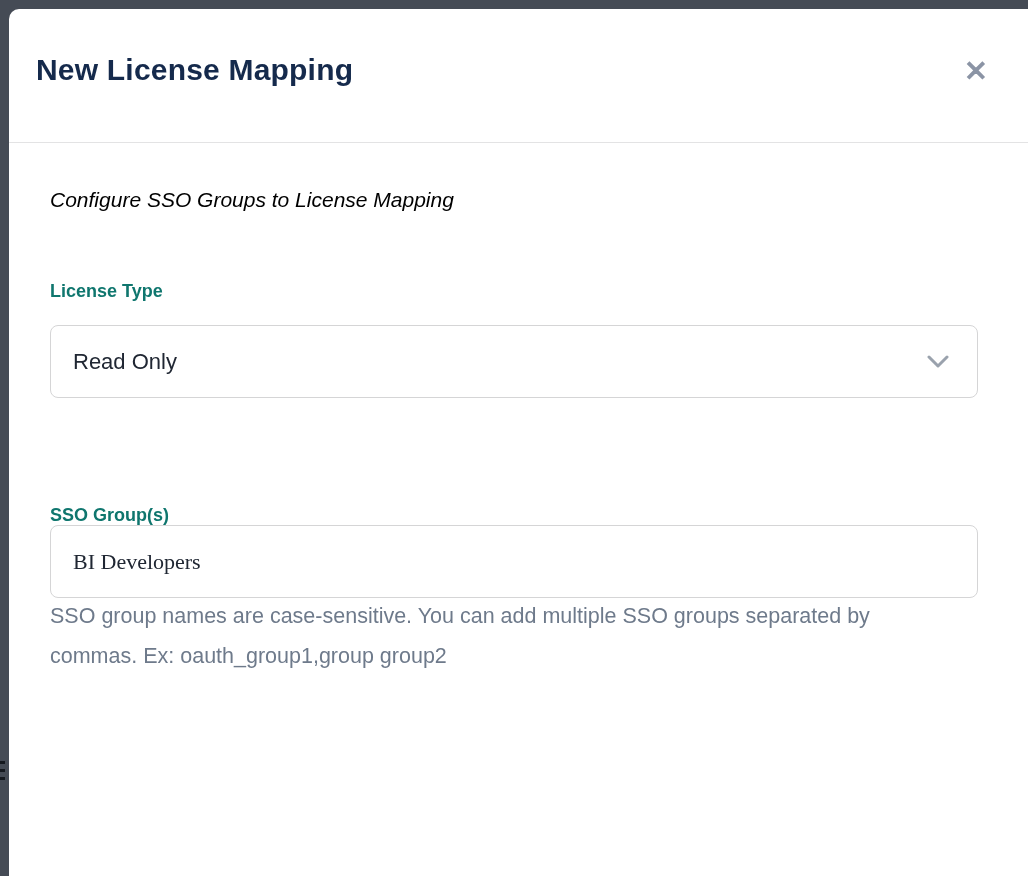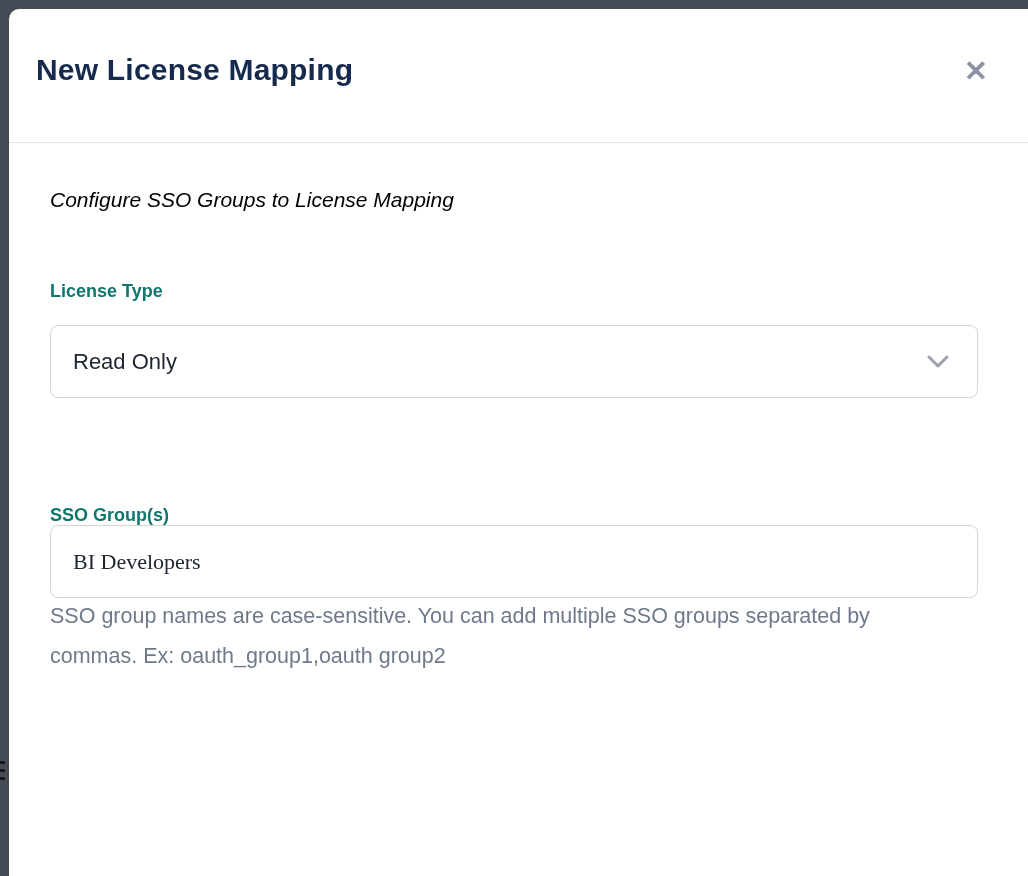--- a/index.html
+++ b/index.html
@@ -187,16 +187,16 @@
         <svg width="22" height="14" viewBox="0 0 22 14" fill="none">
           <polyline points="2,2 11,11 20,2" stroke="#9aa2ad" stroke-width="3" stroke-linecap="round" stroke-linejoin="round"></polyline>
         </svg>
       </span>
     </div>
 
     <div class="field-label label-sso">SSO Group(s)</div>
 
     <input class="control text-input" type="text" value="BI Developers" style="">
 
-    <div class="help-text">SSO group names are case-sensitive. You can add multiple SSO groups separated by commas. Ex: oauth_group1,oauth group2</div>
+    <div class="help-text">SSO group names are case-sensitive. You can add multiple SSO groups separated by commas. Ex: oauth_group1,group group2</div>
 
   </div>
 </div>
 
 </body></html>

